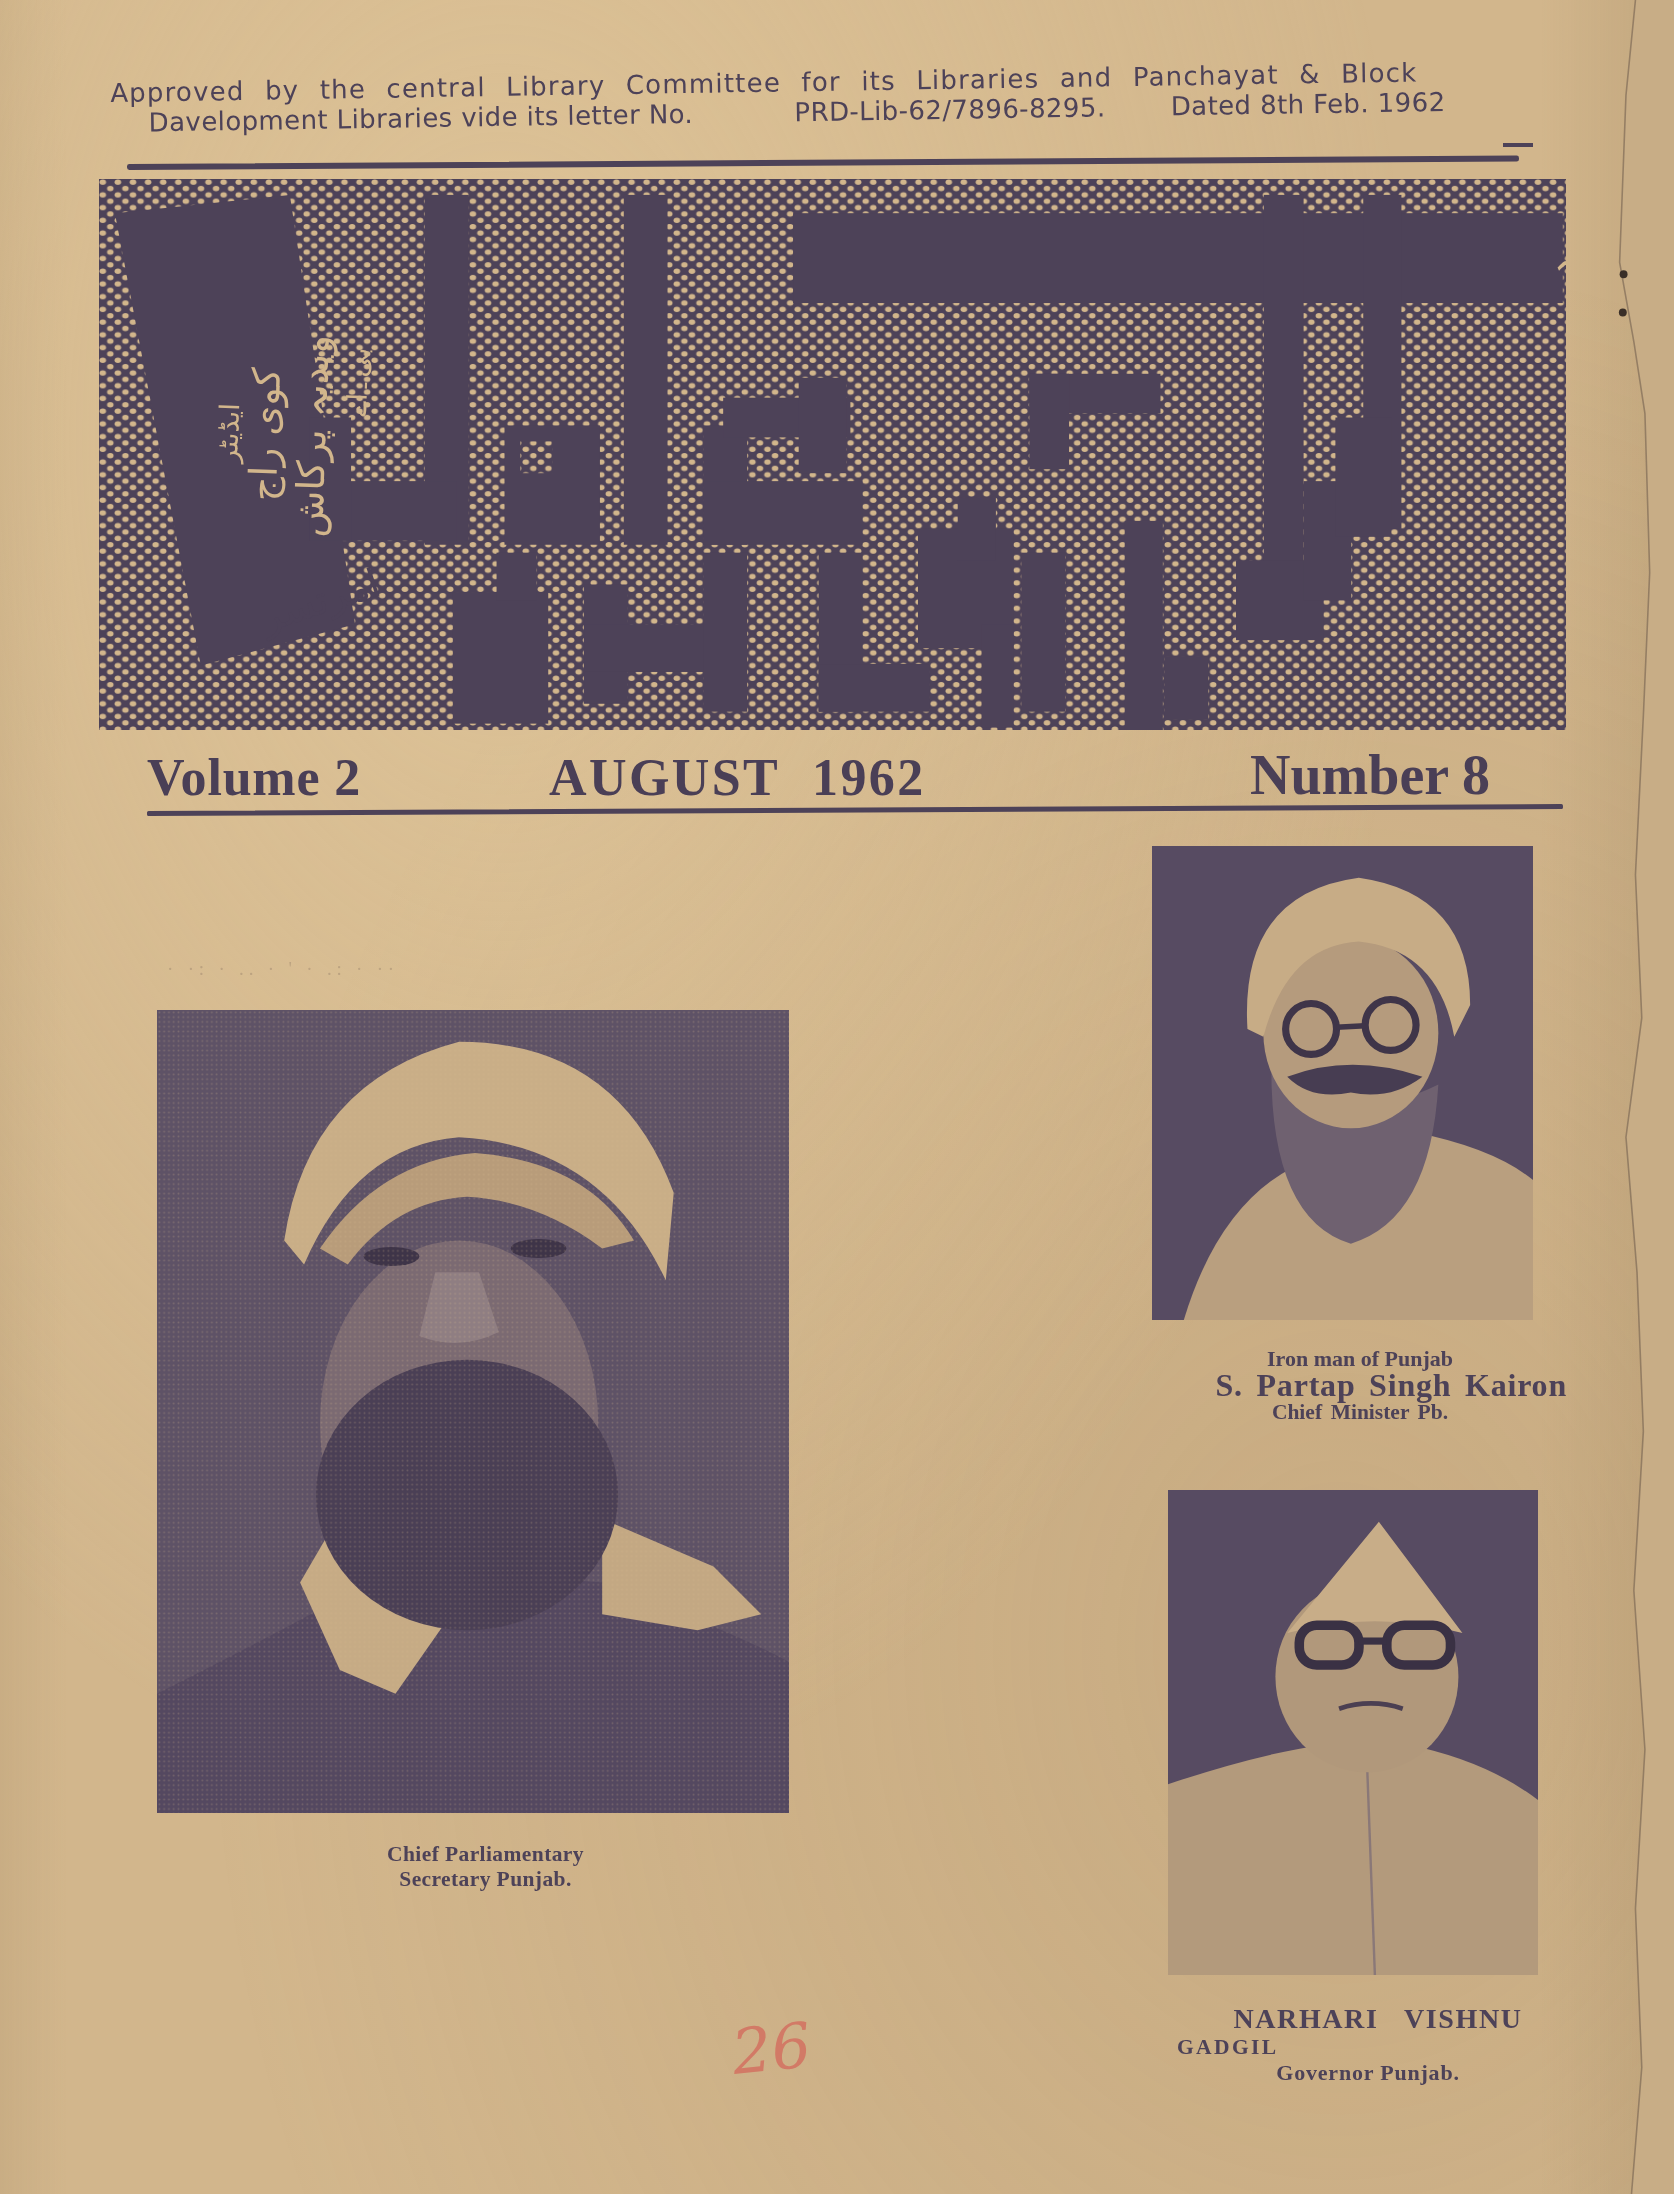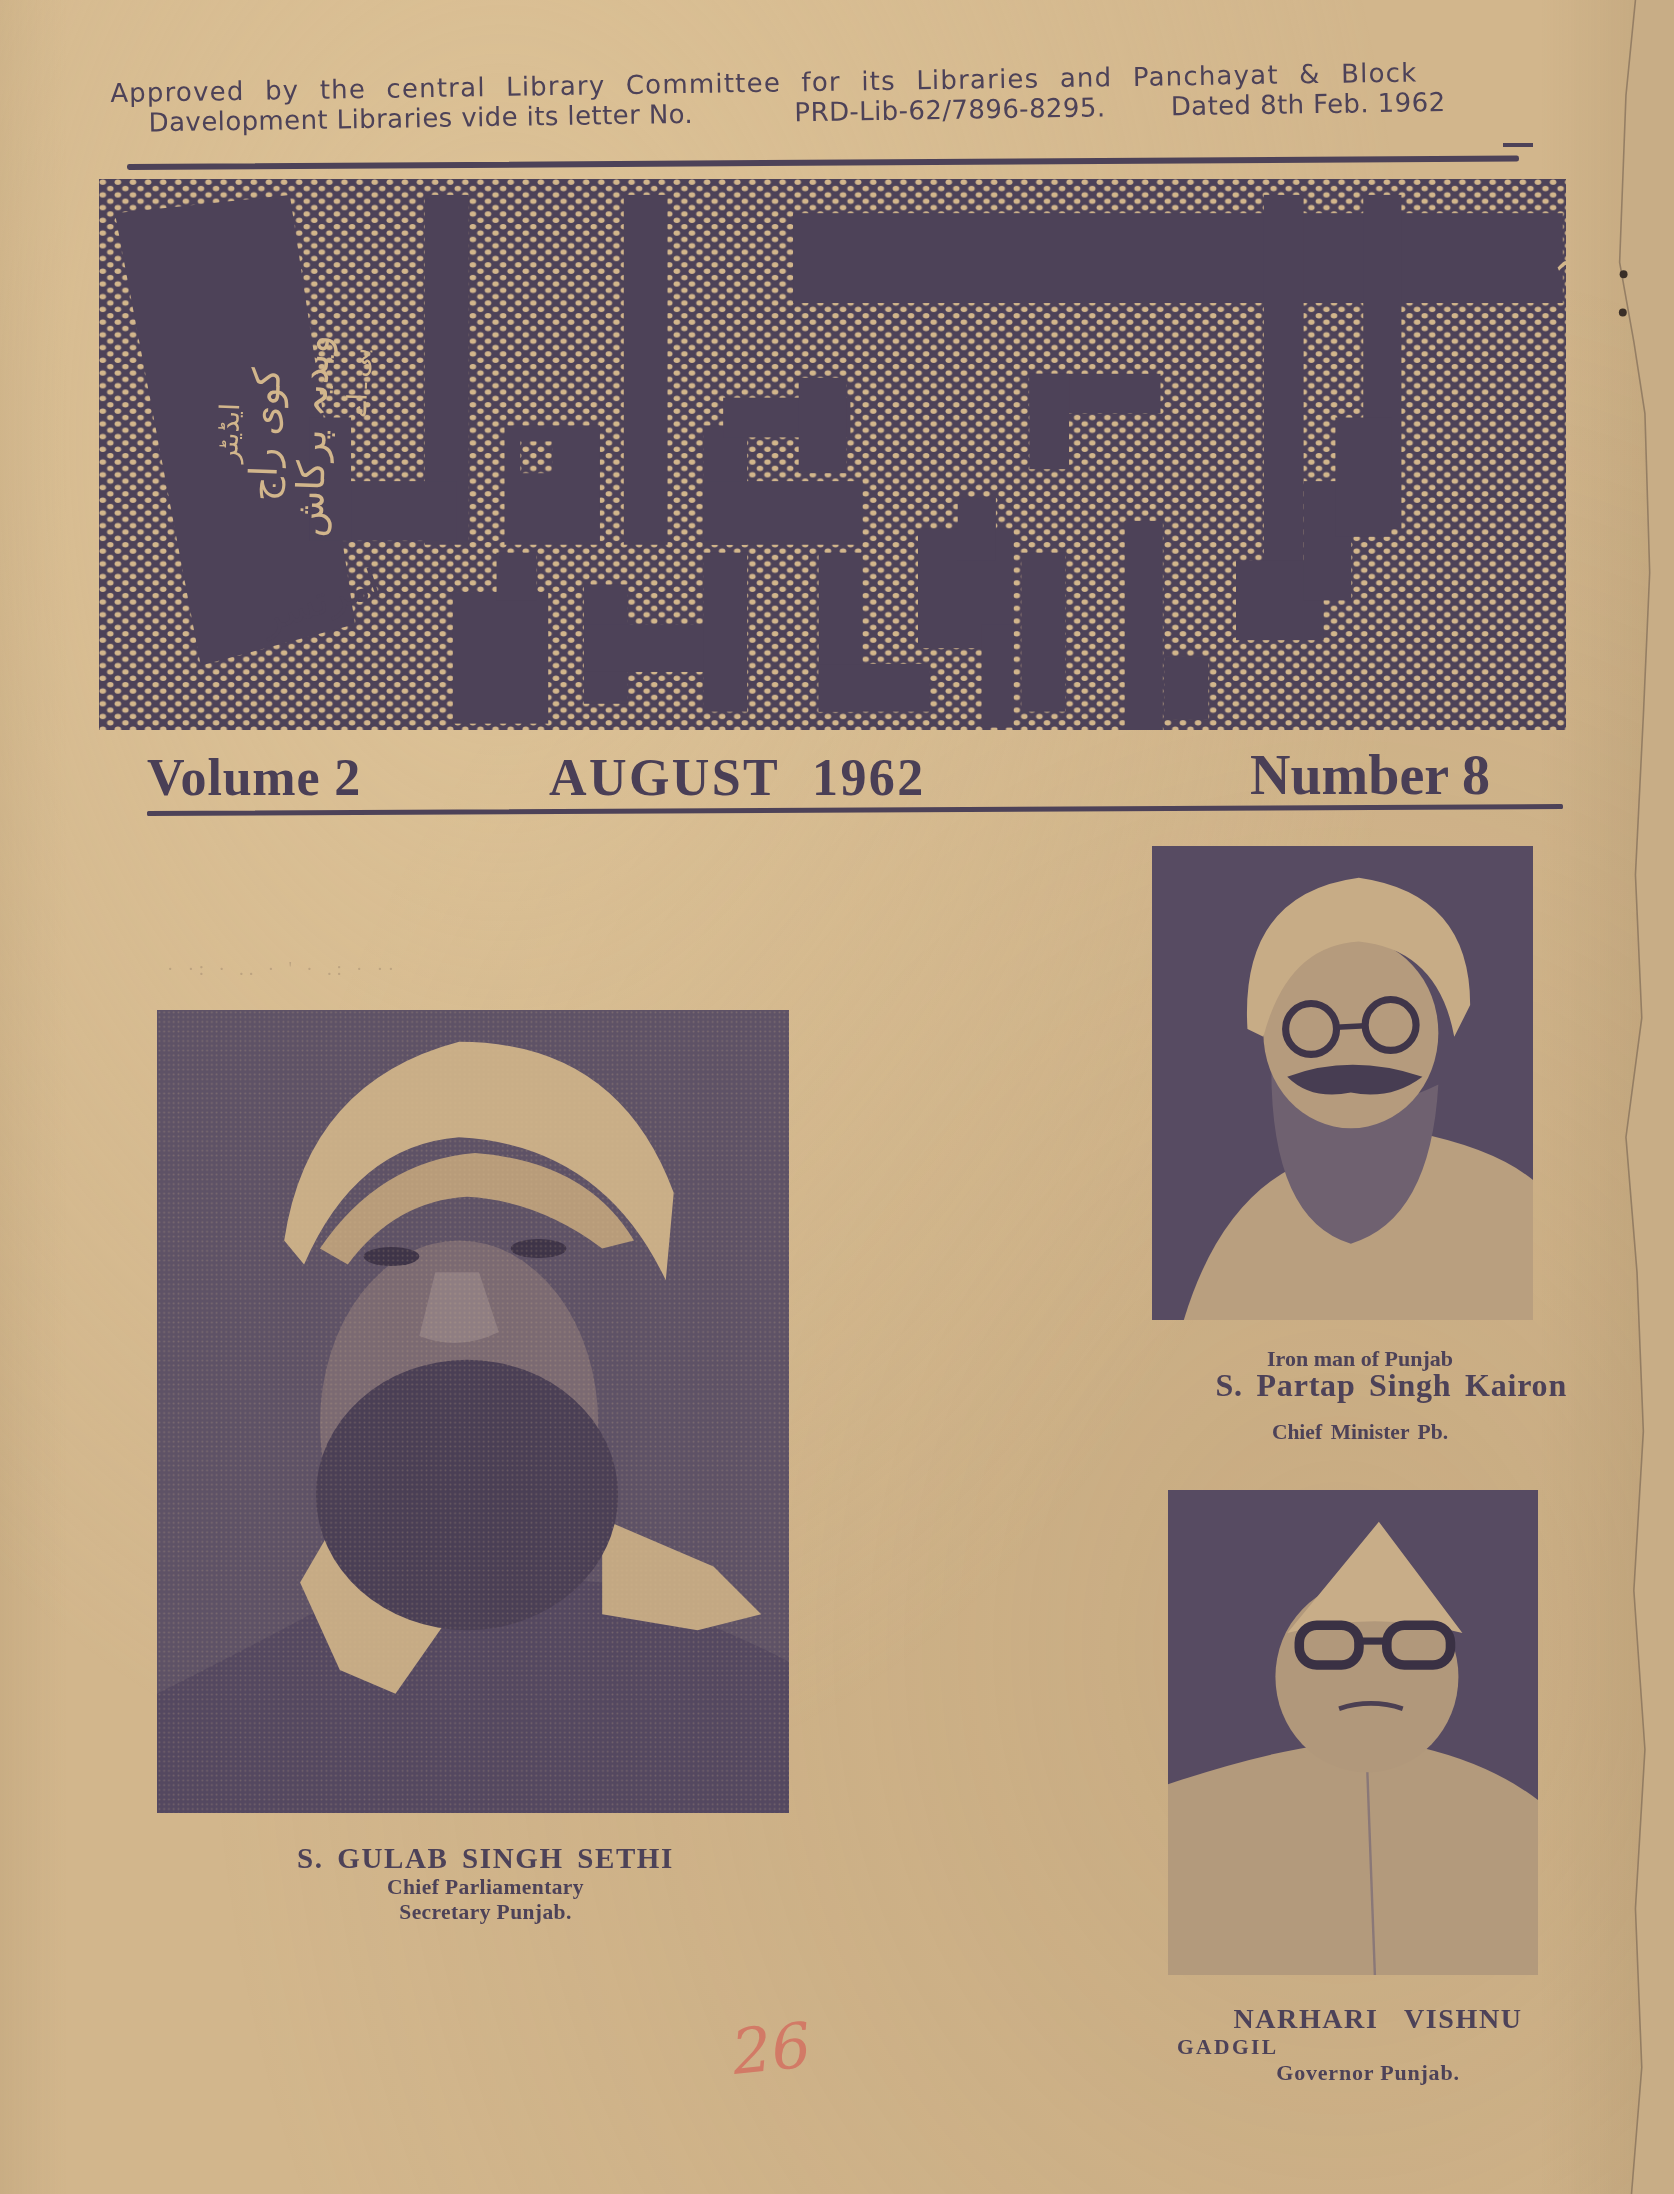--- a/index.html
+++ b/index.html
@@ -46,21 +46,21 @@
   .photo-3 { left:1168px; top:1490px; width:370px; height:485px; }
 
   
   .caption { position:absolute; text-align:center; color:#4d4258; font-family:"Liberation Serif", serif; font-weight:bold; }
   .cap-1 { left:239px; top:1842px; width:493px; }
   .cap-1 .name { font-size:29px; letter-spacing:1.6px; word-spacing:4.8px; line-height:33px; }
   .cap-1 .sub { font-size:21.5px; line-height:25.4px; letter-spacing:0.4px; }
   .cap-2 { left:1153px; top:1346px; width:414px; }
   .cap-2 .pre { font-size:22px; line-height:25.4px; }
   .cap-2 .name { font-size:32px; line-height:29px; letter-spacing:0.8px; word-spacing:4.8px;text-align:right; }
-  .cap-2 .sub { font-size:21.5px; line-height:24px; word-spacing:3.2px;margin-top:20px; }
+  .cap-2 .sub { font-size:21.5px; line-height:24px; word-spacing:3.2px; }
   .cap-3 { left:1177px; top:2003px; width:382px; }
   .cap-3 .name { font-size:28px; letter-spacing:1.6px; word-spacing:17.5px; line-height:32px; text-align:center; padding-left:20px; }
   .cap-3 .name2 { font-size:21.5px; letter-spacing:2.4px; line-height:24px; text-align:left; padding-right:8px; }
   .cap-3 .sub { font-size:22px; line-height:27px; letter-spacing:0.8px; }
 
   
   .page-num { left:732px; top:2012px; font-family:"DejaVu Serif", serif; font-style:italic; font-size:62px; color:#d27a66; transform:rotate(-6deg); }
 
   
   .torn-edge { right:0; top:0; width:87px; height:2194px; }
@@ -181,21 +181,20 @@
     <path d="M205 300 Q280 190 400 180 Q540 190 600 290 L560 300 Q480 240 390 235 Q300 240 240 320 Z" fill="#b89c7a"></path>
 
     <ellipse cx="295" cy="310" rx="35" ry="12" fill="#3e3448"></ellipse>
     <ellipse cx="480" cy="300" rx="35" ry="12" fill="#3e3448"></ellipse>
 
     <path d="M350 330 L330 410 Q380 430 430 405 L405 330 Z" fill="#8f7e82"></path>
     <rect width="795" height="1010" fill="url(#dots)"></rect>
   </svg>
 </div>
 <div class="caption cap-1">
-  <div class="name">S. GULAB SINGH SETHI</div>
   <div class="sub">Chief Parliamentary</div>
   <div class="sub">Secretary Punjab.</div>
 </div>
 
 <div class="photo photo-2">
   <svg viewBox="0 0 479 596" preserveAspectRatio="none">
     <rect width="479" height="596" fill="#574b62"></rect>
 
     <path d="M40 596 Q90 430 210 390 L330 360 Q430 380 479 420 L479 596 Z" fill="#b99f7f"></path>
 

